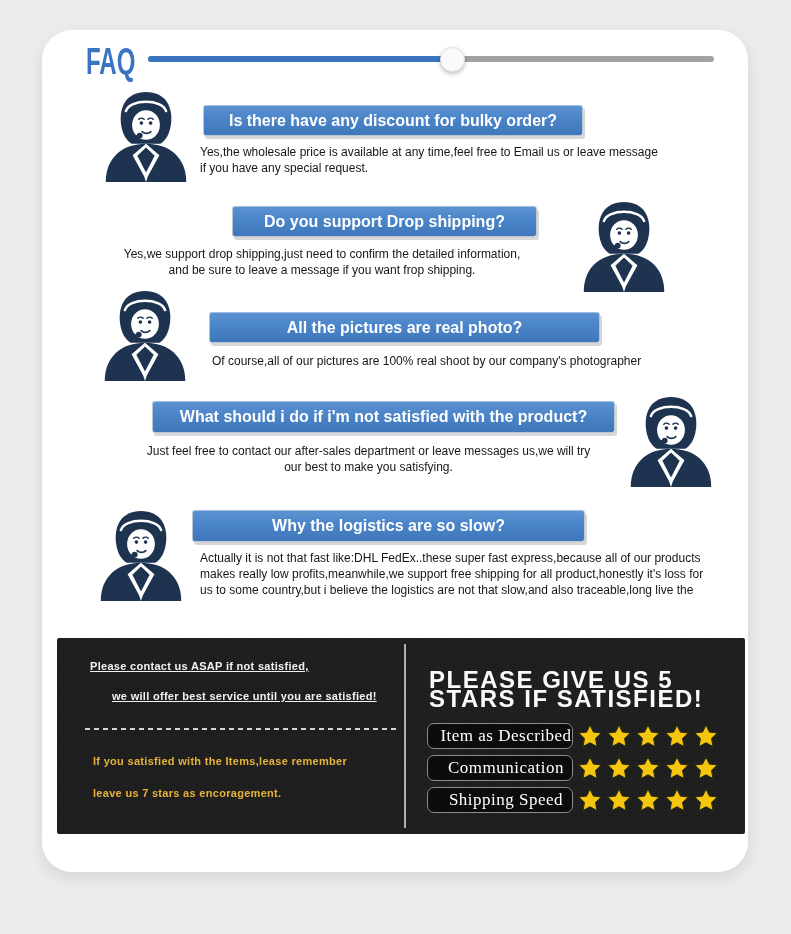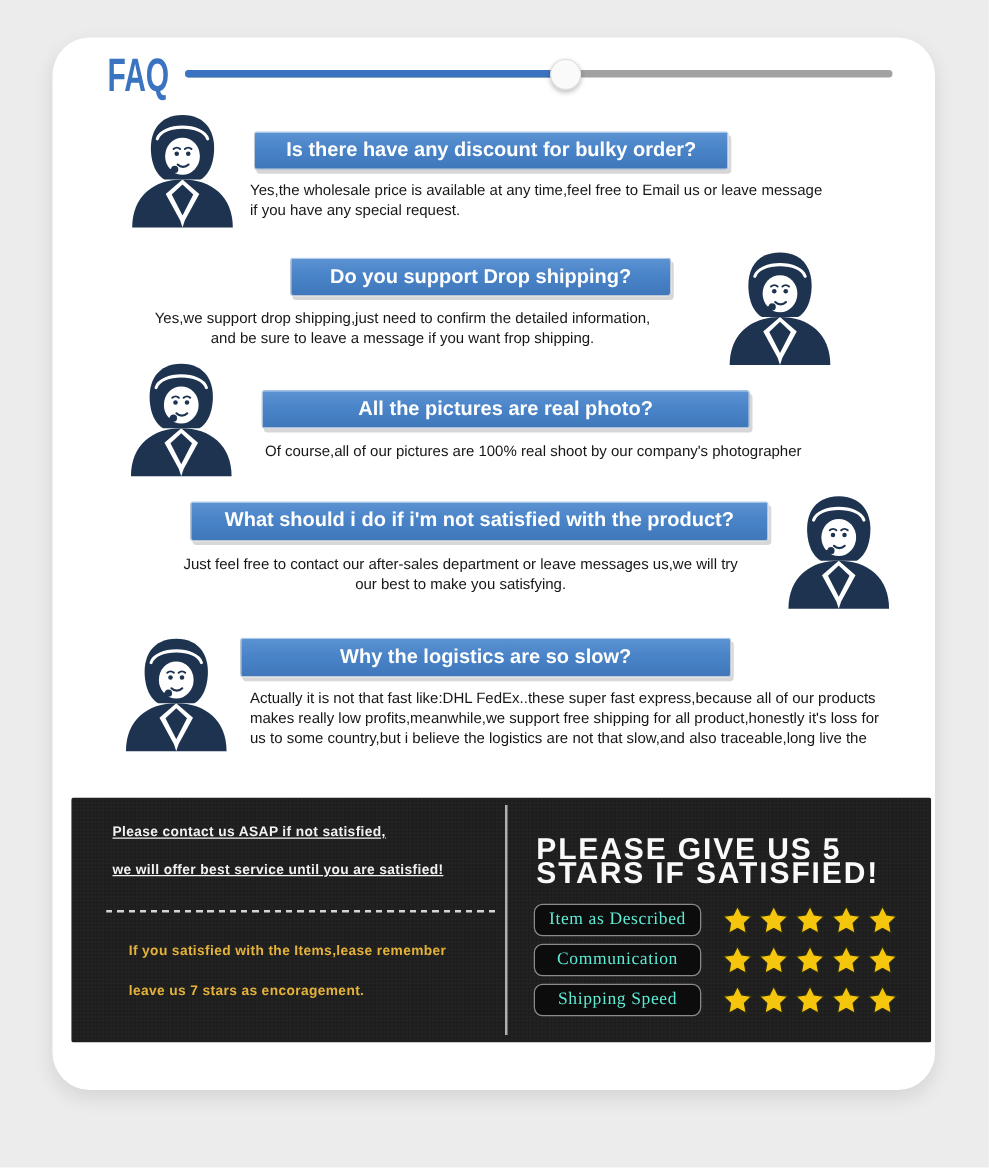--- a/index.html
+++ b/index.html
@@ -54,40 +54,40 @@
     position:absolute;left:15px;top:608px;width:688px;height:196px;
     background:var(--footer-bg,#1e1e1e);border-radius:2px;
     background-image:radial-gradient(rgba(255,255,255,0.03) 1px, transparent 1px);
     background-size:3px 3px;
   }
   .footer-divider{
     position:absolute;left:347px;top:6px;bottom:6px;width:2px;background:#c9c9c9;opacity:.85;
   }
   .contact-line{position:absolute;left:33px;color:#f2f2f2;font-weight:bold;font-size:11px;letter-spacing:.3px;white-space:nowrap;text-decoration:underline;}
   .contact-line.l1{top:22px;}
-  .contact-line.l2{top:52px;}
+  .contact-line.l2{top:52px;margin-left:22px;}
   .dashed-sep{
     position:absolute;left:28px;top:90px;width:312px;height:2px;
     background:repeating-linear-gradient(90deg,#d4d4d4 0 5px,transparent 5px 9px);
   }
-  .promo-line{position:absolute;left:26px;color:var(--footer-yellow,#e5b33a);font-weight:bold;font-size:11px;letter-spacing:.3px;white-space:nowrap;padding-left:20px;}
+  .promo-line{position:absolute;left:16px;color:var(--footer-yellow,#e5b33a);font-weight:bold;font-size:11px;letter-spacing:.3px;white-space:nowrap;padding-left:20px;}
   .promo-line.l1{top:117px;}
   .promo-line.l2{top:149px;}
   .stars-title{position:absolute;left:372px;color:#fafafa;font-weight:bold;font-size:24px;letter-spacing:1.5px;white-space:nowrap;}
   .stars-title.l1{top:28px;}
   .stars-title.l2{top:47px;}
   .rating-row{position:absolute;left:370px;height:26px;}
   .rating-row.r0{top:85px;}
   .rating-row.r1{top:117px;}
   .rating-row.r2{top:149px;}
   .pill{
     position:absolute;left:0;top:0;width:132px;height:24px;
     background:#0c0c0c;border:1px solid #8a8a8a;border-radius:7px;
-    color:#5eead4;font-family:"Liberation Serif", serif;font-size:14px;letter-spacing:.5px;
-    display:flex;align-items:center;justify-content:center;white-space:nowrap;
+    color:#ffffff;font-family:"Liberation Serif", serif;font-size:17px;letter-spacing:.5px;
+    display:flex;align-items:center;justify-content:center;white-space:nowrap;padding-left:12px;
   }
   .stars{position:absolute;left:150px;top:0;display:flex;gap:3px;}
   .stars svg{width:26px;height:26px;display:block;}
 </style>
 </head>
 <body>
 
 <svg width="0" height="0" style="position:absolute" aria-hidden="true">
   <defs>
     <symbol id="agent" viewBox="0 0 96 100">

